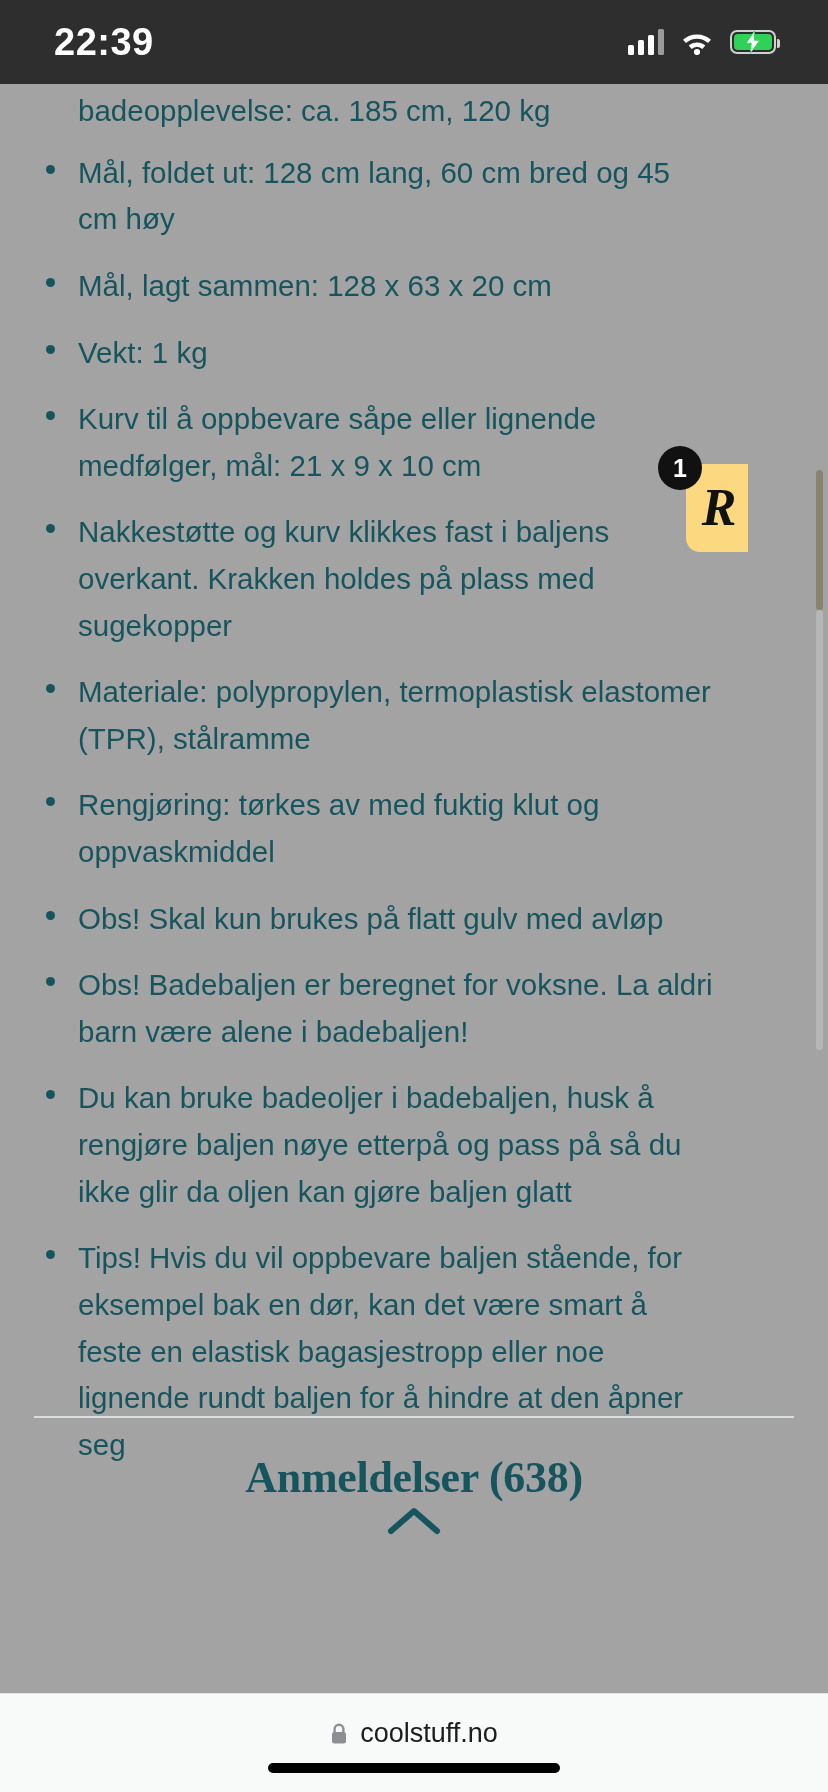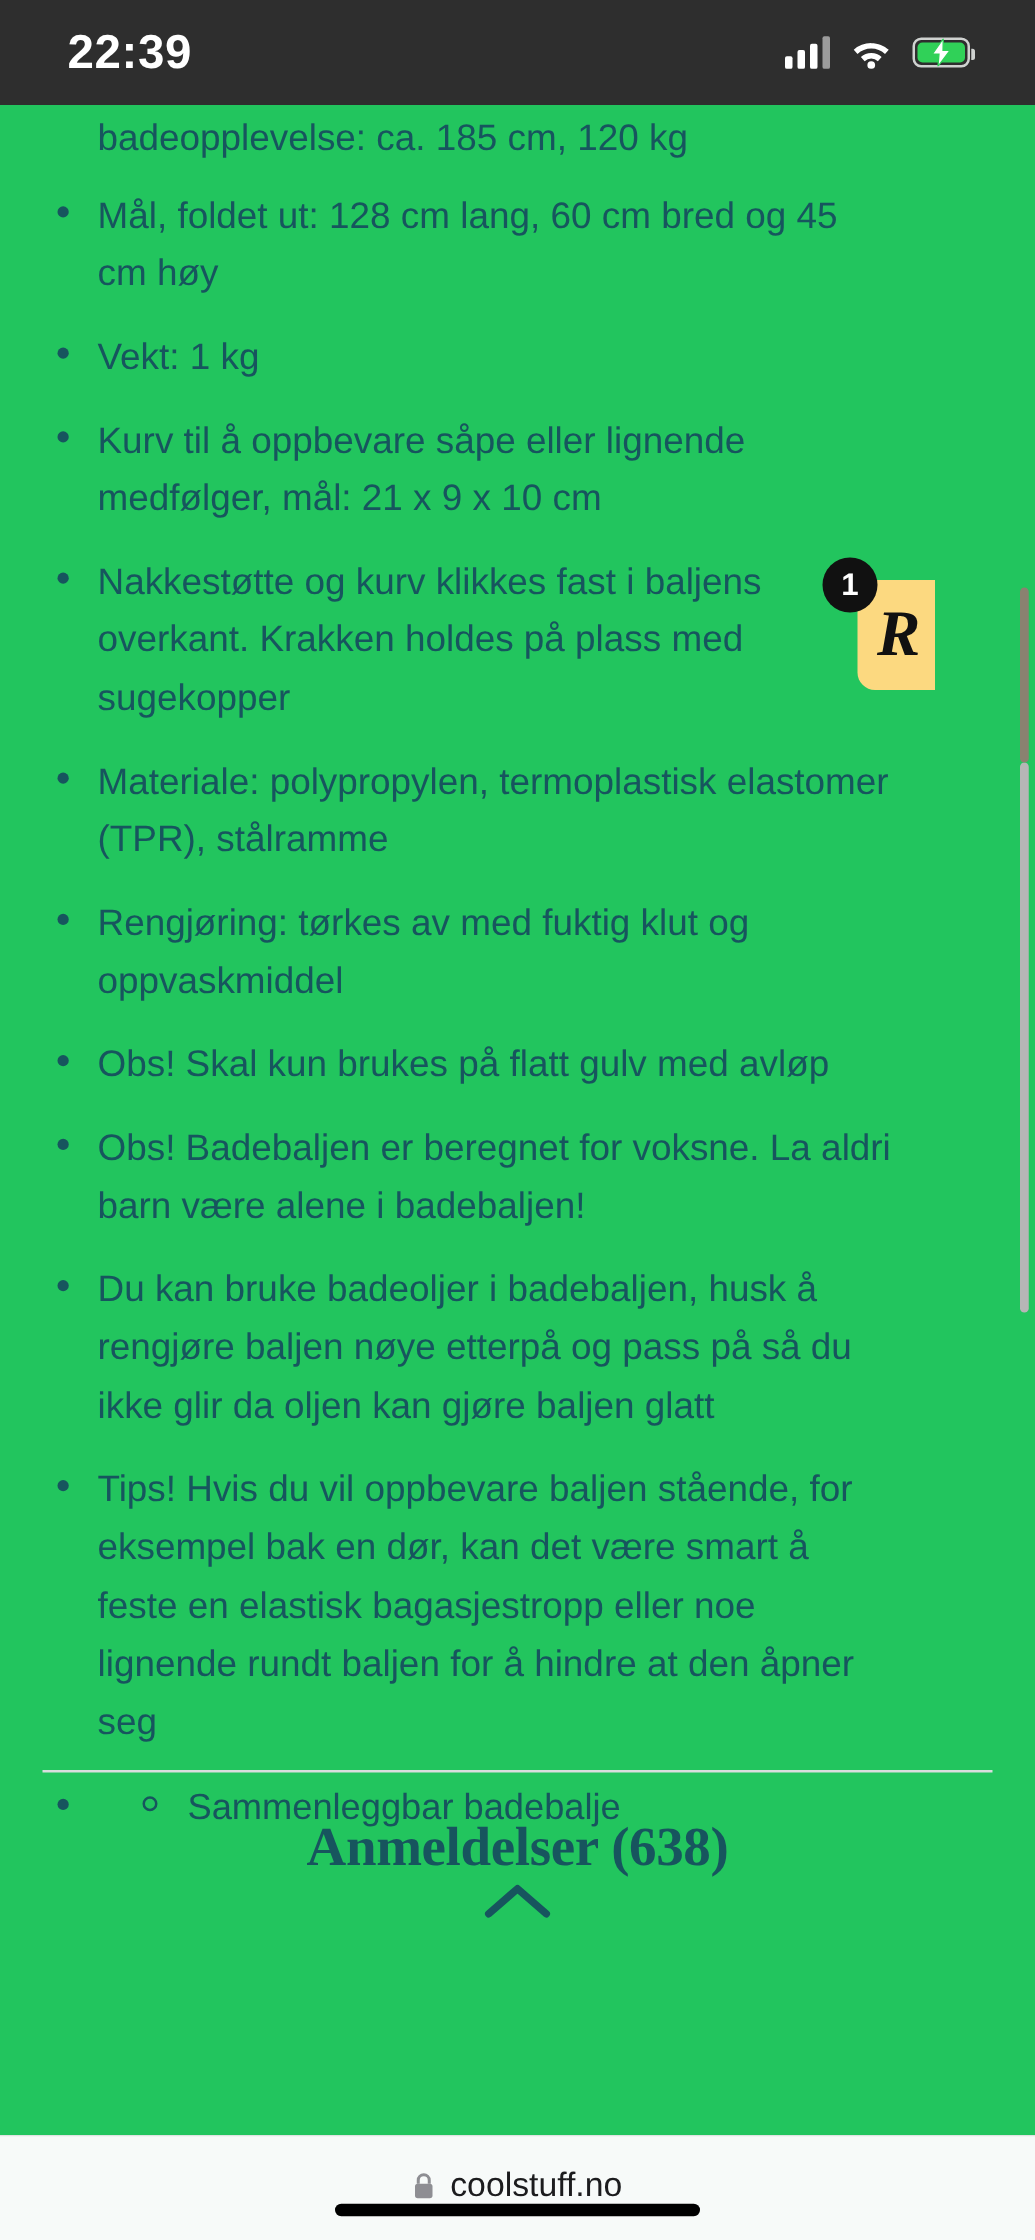--- a/index.html
+++ b/index.html
@@ -2,21 +2,21 @@
 <html><head>
 <meta charset="utf-8">
 <style>
   * { margin:0; padding:0; box-sizing:border-box; }
   html, body {
     width:828px; height:1792px;
     background:#f7faf9;
     font-family:"Liberation Sans", sans-serif;
     overflow:hidden;
   }
-  .phone { position:relative; width:828px; height:1792px; background:#22c55e; }
+  .phone { position:relative; width:828px; height:1792px; background:#a3a3a3; }
 
   
   .statusbar {
     position:absolute; top:0; left:0; width:828px; height:84px;
     background:#2e2e2e; color:#fff;
     display:flex; align-items:center; justify-content:space-between;
     padding:0 52px 0 54px;
   }
   .clock { font-size:38px; font-weight:600; letter-spacing:.5px; line-height:1; }
   .status-icons { display:flex; align-items:center; gap:16px; }
@@ -108,21 +108,21 @@
     display:flex; align-items:center; justify-content:space-between;flex-direction:column;
   }
   .reviews-title {
     font-family:"Liberation Serif", serif; font-weight:700;
     font-size:44px; color:#17555e; letter-spacing:-.3px;
   }
   .chev { width:58px; height:36px; }
 
   
   .browserbar {
-    position:absolute; left:0; bottom:0; width:828px; height:84px;
+    position:absolute; left:0; bottom:0; width:828px; height:99px;
     background:#f7faf9; border-top:1.5px solid #dfe3e2;
     display:flex; flex-direction:column; align-items:center;
   }
   .urlrow { display:flex; align-items:center; gap:12px; margin-top:24px; }
   .url { font-size:27px; color:#1c1c1e; }
   .lockicon { width:18px; height:24px; }
   .home-indicator {
     position:absolute; bottom:19px; left:50%; transform:translateX(-50%);
     width:292px; height:10px; background:#000; border-radius:6px;
   }
@@ -156,20 +156,21 @@
       </span>
     </div>
   </div>
 
   <div class="content">
 
     <div class="lead-line">badeopplevelse: ca. 185 cm, 120 kg</div>
 
     <ul class="lvl1">
       <li><span class="b1"></span><span>Mål, foldet ut: 128 cm lang, 60 cm bred og 45 cm høy</span></li>
+      <li><span class="b1"></span><span>Mål, lagt sammen: 128 x 63 x 20 cm</span></li>
       <li><span class="b1"></span><span>Vekt: 1 kg</span></li>
       <li><span class="b1"></span><span>Kurv til å oppbevare såpe eller lignende medfølger, mål: 21 x 9 x 10 cm</span></li>
       <li><span class="b1"></span><span>Nakkestøtte og kurv klikkes fast i baljens overkant. Krakken holdes på plass med sugekopper</span></li>
       <li><span class="b1"></span><span>Materiale: polypropylen, termoplastisk elastomer (TPR), stålramme</span></li>
       <li><span class="b1"></span><span>Rengjøring: tørkes av med fuktig klut og oppvaskmiddel</span></li>
       <li><span class="b1"></span><span>Obs! Skal kun brukes på flatt gulv med avløp</span></li>
       <li><span class="b1"></span><span>Obs! Badebaljen er beregnet for voksne. La aldri barn være alene i badebaljen!</span></li>
       <li><span class="b1"></span><span>Du kan bruke badeoljer i badebaljen, husk å rengjøre baljen nøye etterpå og pass på så du ikke glir da oljen kan gjøre baljen glatt</span></li>
       <li><span class="b1"></span><span>Tips! Hvis du vil oppbevare baljen stående, for eksempel bak en dør, kan det være smart å feste en elastisk bagasjestropp eller noe lignende rundt baljen for å hindre at den åpner seg</span></li>
 

